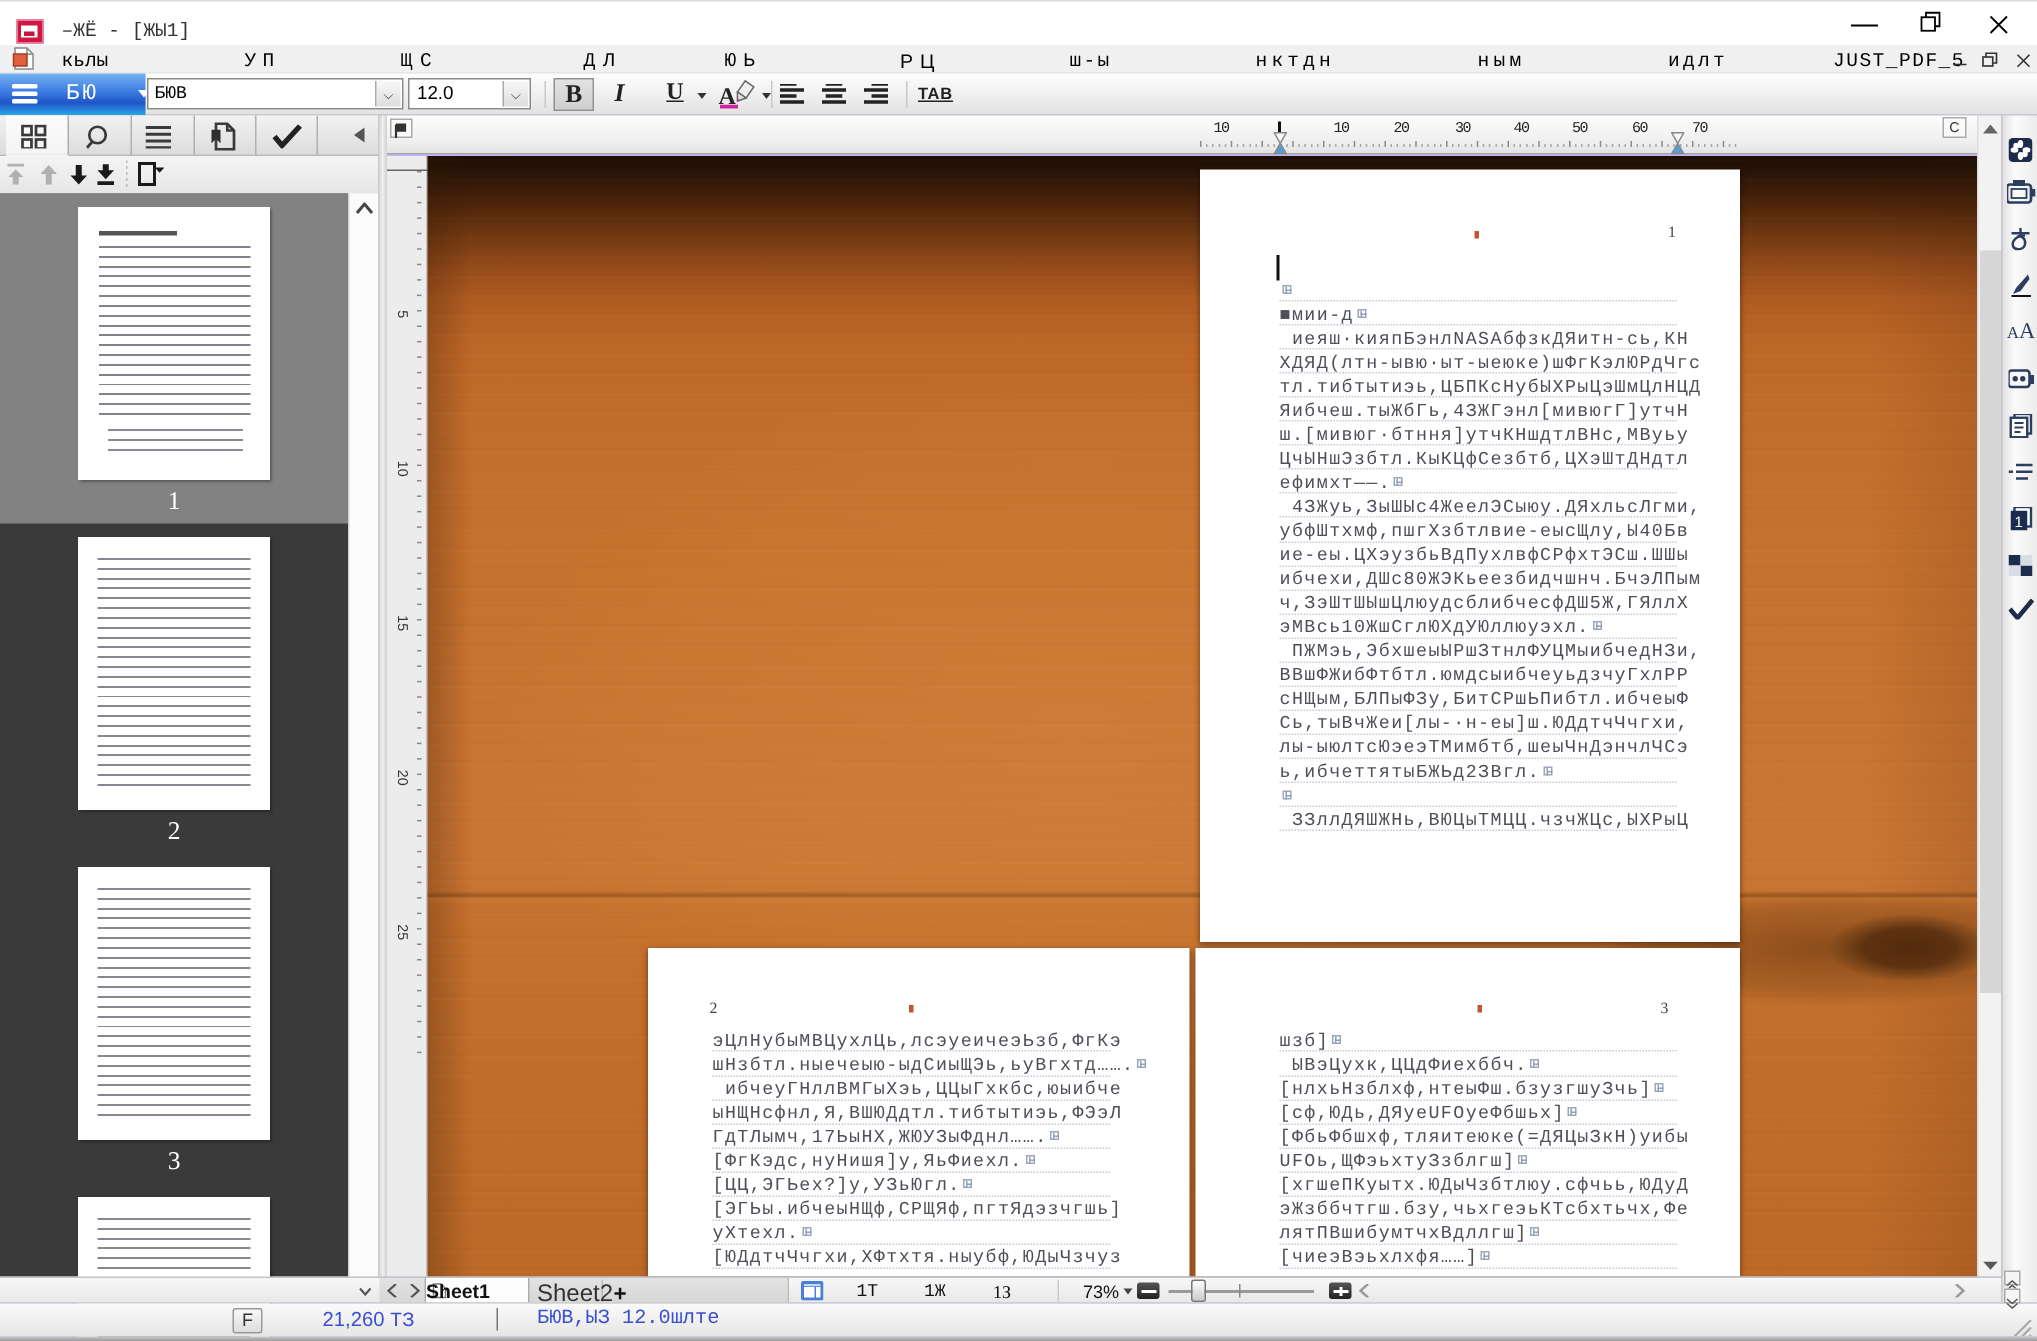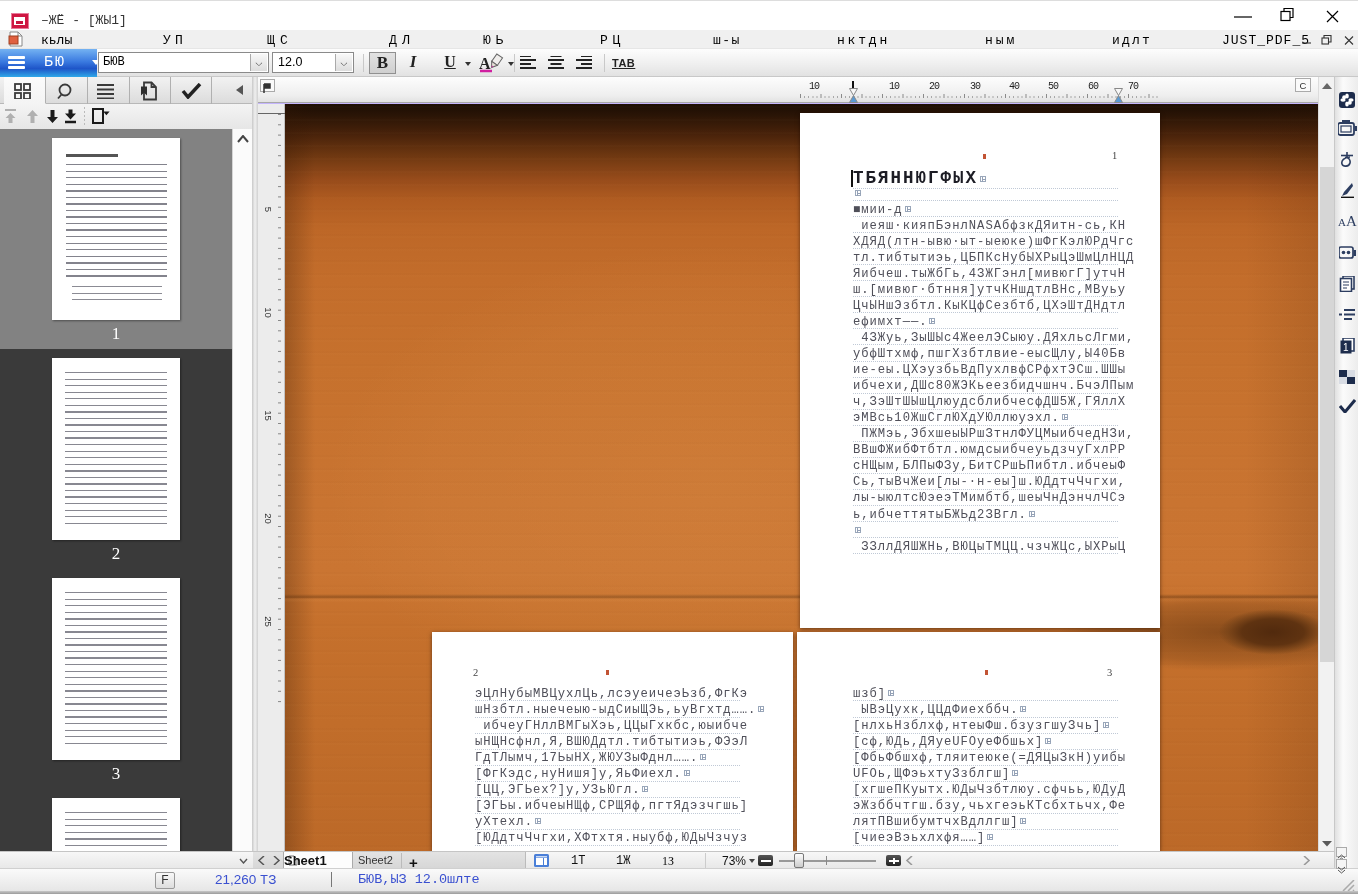--- a/index.html
+++ b/index.html
@@ -46,21 +46,21 @@
 <svg class="abs" style="left:8px;top:1px" width="16" height="16">
         <path d="M2 1 h8 l4 4 v10 h-12 z" fill="#fff" stroke="#888"></path>
         <path d="M10 1 v4 h4" fill="none" stroke="#888"></path>
         <rect x="1" y="5" width="9" height="8" fill="#e06040" stroke="#a04020"></rect>
       </svg>
 <div class="mi" style="left:41px;letter-spacing:0px;font-family:'Liberation Mono',monospace">кьлы</div>
 <div class="mi" style="left:163px;letter-spacing:4.2px;font-family:'Liberation Mono',monospace">УП</div>
 <div class="mi" style="left:267px;letter-spacing:5.2px;font-family:'Liberation Mono',monospace">ЩС</div>
 <div class="mi" style="left:389px;letter-spacing:5.2px;font-family:'Liberation Mono',monospace">ДЛ</div>
 <div class="mi" style="left:483px;letter-spacing:4.7px;font-family:'Liberation Mono',monospace">ЮЬ</div>
-<div class="mi" style="left:600px;letter-spacing:4.7px;font-family:Liberation Mono, monospace">РЦ</div>
+<div class="mi" style="left:600px;letter-spacing:4.7px;font-family:Liberation Sans, sans-serif">РЦ</div>
 <div class="mi" style="left:713px;letter-spacing:1.5px;font-family:'Liberation Mono',monospace">ш-ы</div>
 <div class="mi" style="left:837px;letter-spacing:2.8px;font-family:'Liberation Mono',monospace">нктдн</div>
 <div class="mi" style="left:985px;letter-spacing:2.9px;font-family:'Liberation Mono',monospace">ным</div>
 <div class="mi" style="left:1112px;letter-spacing:2.2px;font-family:'Liberation Mono',monospace">идлт</div>
 <div class="mi" style="left:1222px;letter-spacing:1px">JUST_PDF_5</div>
 <svg class="abs" style="left:1300px;top:4px" width="58" height="13">
         <g stroke="#333" stroke-width="1.1" fill="none">
           <path d="M2 9 h9"></path>
           <rect x="22" y="4" width="6.5" height="6"></rect>
           <path d="M24 4 v-2.5 h7 v6.5 h-2.5"></path>
@@ -384,21 +384,20 @@
 radial-gradient(ellipse 215px 52px at 935px 528px, rgba(100,54,17,0.6) 0%, rgba(115,63,21,0.3) 55%, rgba(115,63,21,0) 75%),
 linear-gradient(180deg, rgba(0,0,0,0) 490px, rgba(75,38,9,0.30) 492.5px, rgba(75,38,9,0.30) 493.5px, rgba(245,175,100,0.10) 495px, rgba(245,175,100,0) 498px),
 repeating-linear-gradient(180deg, rgba(95,42,8,0.018) 0 2px, rgba(255,205,135,0.015) 2px 4px, rgba(0,0,0,0) 4px 13px),
 linear-gradient(90deg, rgba(50,22,4,0.28) 0, rgba(50,22,4,0) 30px, rgba(50,22,4,0) 960px, rgba(50,22,4,0.12) 1033px),
 linear-gradient(180deg,#1b0d04 0px,#2b1506 12px,#48220a 30px,#6f3811 52px,#984c1b 76px,#b05c21 96px,#bd6727 125px,#c36d2b 175px,#c6712d 260px,#c97431 400px,#ca7532 470px,#c5702c 520px,#c16d2a 620px,#bc6928 748px)">
 </div>
 <div class="abs" style="left:800px;top:113px;width:360px;height:515px;background:#fff;box-shadow:0 1px 4px rgba(20,8,0,0.55)">
 <div class="abs" style="left:183px;top:40.9px;width:2.5px;height:5px;background:#c25434"></div>
 <div class="abs" style="left:312px;top:37.4px;font-size:10.5px;color:#444;font-family:'Liberation Serif',serif">1</div>
 <div class="abs" style="left:53px;top:56.9px;width:265px;height:458.1px">
-<div class="tl ttl" style="top:0.00px;left:0">ТБЯННЮГФЫХ<span class="ret"></span></div>
 <div class="tl" style="top:16.03px;left:0"><span class="ret"></span></div>
 <div class="tl" style="top:32.06px;left:0">■мии-д<span class="ret"></span></div>
 <div class="tl" style="top:48.09px;left:0">&nbsp;иеяш·кияпБэнлNASAбфзкДЯитн-сь,КН</div>
 <div class="tl" style="top:64.12px;left:0">ХДЯД(лтн-ывю·ыт-ыеюке)шФгКэлЮРдЧгс</div>
 <div class="tl" style="top:80.15px;left:0">тл.тибтытиэь,ЦБПКсНубЫХРыЦэШмЦлНЦД</div>
 <div class="tl" style="top:96.18px;left:0">Яибчеш.тыЖбГь,4ЗЖГэнл[мивюгГ]утчН</div>
 <div class="tl" style="top:112.21px;left:0">ш.[мивюг·бтння]утчКНшдтлВНс,МВуьу</div>
 <div class="tl" style="top:128.24px;left:0">ЦчЫНшЭзбтл.КыКЦфСезбтб,ЦХэШтДНдтл</div>
 <div class="tl" style="top:144.27px;left:0">ефимхт——.<span class="ret"></span></div>
 <div class="tl" style="top:160.30px;left:0">&nbsp;4ЗЖуь,ЗыШЫс4ЖеелЭСыюу.ДЯхльсЛгми,</div>
@@ -534,21 +533,21 @@
 <svg class="abs" style="left:257px;top:4px" width="26" height="9">
         <path d="M7 0 L2 4.5 L7 9" stroke="#555" stroke-width="1.5" fill="none"></path>
         <path d="M17 0 L22 4.5 L17 9" stroke="#555" stroke-width="1.5" fill="none"></path>
       </svg>
 <div class="abs" style="left:283px;top:0;width:70px;height:17px;background:#fdfdfd;border-left:1px solid #aaa;border-right:1px solid #aaa">
         <svg class="abs" style="left:4px;top:3px" width="10" height="11">
           <path d="M1 1 h5 l3 3 v6 h-8 z" fill="#fff" stroke="#777" stroke-width="1"></path>
         </svg>
         <div class="abs" style="left:0;top:1px;font-size:13px;font-weight:bold;color:#111">Sheet1</div>
       </div>
-<div class="abs" style="left:354px;top:1px;width:48px;height:16px;border-right:1px solid #bbb;font-size:11px;color:#333">
+<div class="abs" style="left:354px;top:1px;width:48px;height:16px;border-right:1px solid #bbb;font-size:16px;color:#333">
         <div style="margin:1px 0 0 4px">Sheet2</div>
       </div>
 <div class="abs" style="left:409px;top:2px;font-size:15px;font-weight:bold;color:#111">+</div>
 <svg class="abs" style="left:534px;top:2px" width="15" height="13">
         <rect x="0" y="0" width="15" height="13" rx="1.5" fill="#4a7fd8"></rect>
         <rect x="2" y="4" width="7" height="7" fill="#fff"></rect>
         <rect x="10" y="4" width="3" height="7" fill="#fff"></rect>
         <rect x="2" y="2" width="11" height="1.5" fill="#fff" opacity="0.7"></rect>
       </svg>
 <div class="abs" style="left:571px;top:2px;font-size:12px;color:#111;font-family:'Liberation Mono',monospace">1Т</div>

